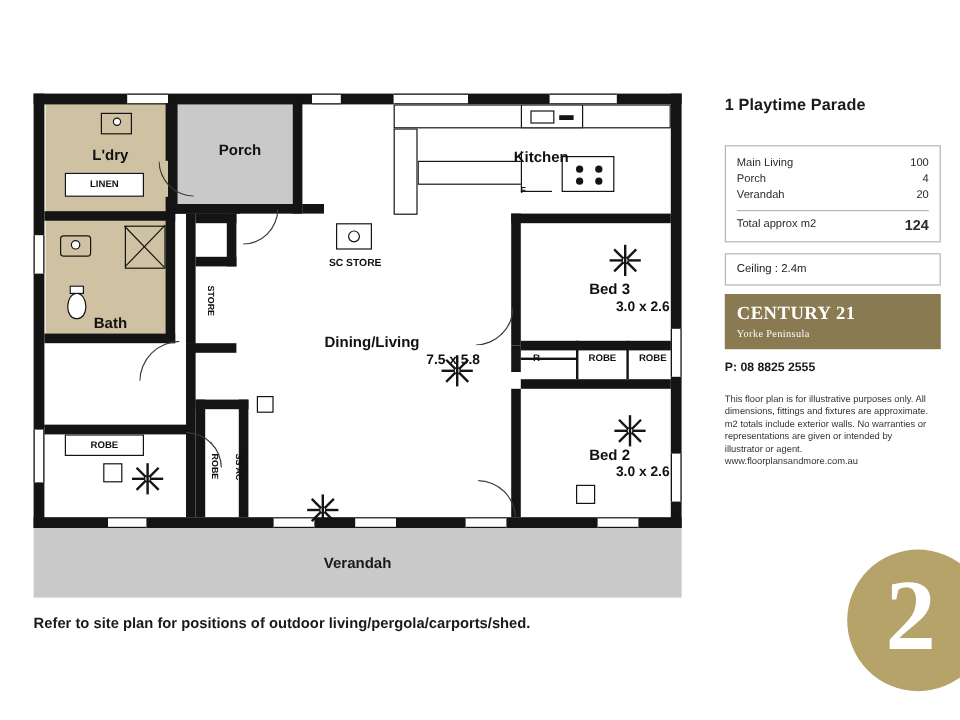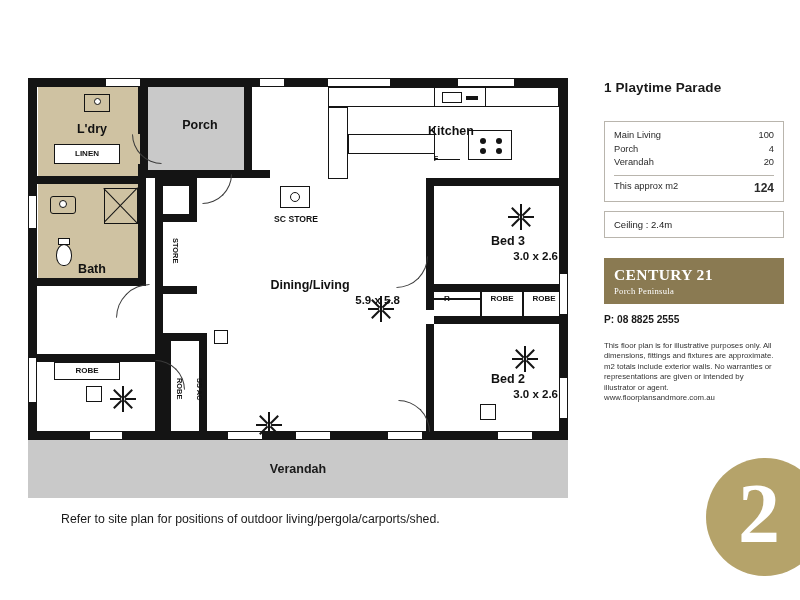--- a/index.html
+++ b/index.html
@@ -33,21 +33,21 @@
   .areas-total .val { font-weight:bold; font-size:12px; }
 
   .ceiling-box {
     margin-top:9px;
     border:1px solid #b9b5ad;
     padding:7px 9px;
     font-size:9.5px;
   }
 
   .brand-box {
-    margin-top:20px;
+    margin-top:7px;
     background:#8a7a52;
     height:46px;
     display:flex; flex-direction:column; justify-content:center;
     padding-left:10px;
     color:#fff;
   }
   .brand-main { font-family:"Liberation Serif", serif; font-size:15.5px; font-weight:bold; letter-spacing:0.4px; }
   .brand-sub { font-family:"Liberation Serif", serif; font-size:8.6px; letter-spacing:0.3px; margin-top:2px; }
 
   .contact { margin-top:9px; font-size:10.2px; font-weight:bold; line-height:14px; }
@@ -94,21 +94,21 @@
   .fan:after { left:12px; top:0; width:2px; height:26px; }
   .fan i { position:absolute; left:10px; top:10px; width:6px; height:6px; border-radius:50%; background:#fff; border:1.6px solid #141414; }
   .fan u { position:absolute; width:26px; height:2px; background:#141414; left:0; top:12px; }
   .fan u.d1 { transform: rotate(45deg); }
   .fan u.d2 { transform: rotate(-45deg); }
 
   
   #verandah { position:absolute; left:0; bottom:0; width:540px; height:58px; background:#c9c9c9; }
   #verandah-label { position:absolute; width:100%; top:18px; text-align:center; font-size:12.5px; font-weight:bold; }
 
-  #footnote { position:absolute; left:28px; top:512px; font-size:12.3px; font-weight:normal;margin-left:33px; }
+  #footnote { position:absolute; left:28px; top:512px; font-size:12.3px; font-weight:bold; }
 
   
   .win { position:absolute; background:#ffffff; }
   .win-h { border-top:1px solid #141414; border-bottom:1px solid #141414; }
   .win-v { border-left:1px solid #141414; border-right:1px solid #141414; }
 
   
   .door { position:absolute; border:1.3px solid #3a3a3a; border-radius:50%; }
 
   .kfix { position:absolute; border:1.3px solid #141414; background:#fff; }
@@ -285,21 +285,21 @@
       <div class="rm-name">Porch</div>
     </div>
     <div class="rm-label" style="left:376px; top:46px; width:94px;">
       <div class="rm-name">Kitchen</div>
     </div>
     <div class="rm-label" style="left:36px; top:144px; width:56px;margin-top:40px;">
       <div class="rm-name">Bath</div>
     </div>
     <div class="rm-label" style="left:192px; top:200px; width:180px;">
       <div class="rm-name">Dining/Living</div>
-      <div class="rm-dim">5.9 x 5.8</div>
+      <div class="rm-dim">7.5 x 5.8</div>
     </div>
     <div class="rm-label" style="left:430px; top:156px; width:100px;">
       <div class="rm-name">Bed 3</div>
       <div class="rm-dim">3.0 x 2.6</div>
     </div>
     <div class="rm-label" style="left:430px; top:294px; width:100px;">
       <div class="rm-name">Bed 2</div>
       <div class="rm-dim">3.0 x 2.6</div>
     </div>
   </div>
@@ -316,30 +316,30 @@
       </div>
       <div class="area-row">
         <span class="lbl">Porch</span>
         <span class="val">4</span>
       </div>
       <div class="area-row">
         <span class="lbl">Verandah</span>
         <span class="val">20</span>
       </div>
       <div class="areas-total">
-        <span class="lbl">This approx m2</span>
+        <span class="lbl">Total approx m2</span>
         <span class="val">124</span>
       </div>
     </div>
 
     <div class="ceiling-box">Ceiling : 2.4m</div>
 
     <div class="brand-box">
       <div class="brand-main">CENTURY 21</div>
-      <div class="brand-sub">Porch Peninsula</div>
+      <div class="brand-sub">Yorke Peninsula</div>
     </div>
 
     <div class="contact">
       <div>P: 08 8825 2555</div>
     </div>
 
     <div class="disclaimer">This floor plan is for illustrative purposes only. All dimensions, fittings and fixtures are approximate. m2 totals include exterior walls. No warranties or representations are given or intended by illustrator or agent. www.floorplansandmore.com.au</div>
   </div>
 
   <div id="watermark">

